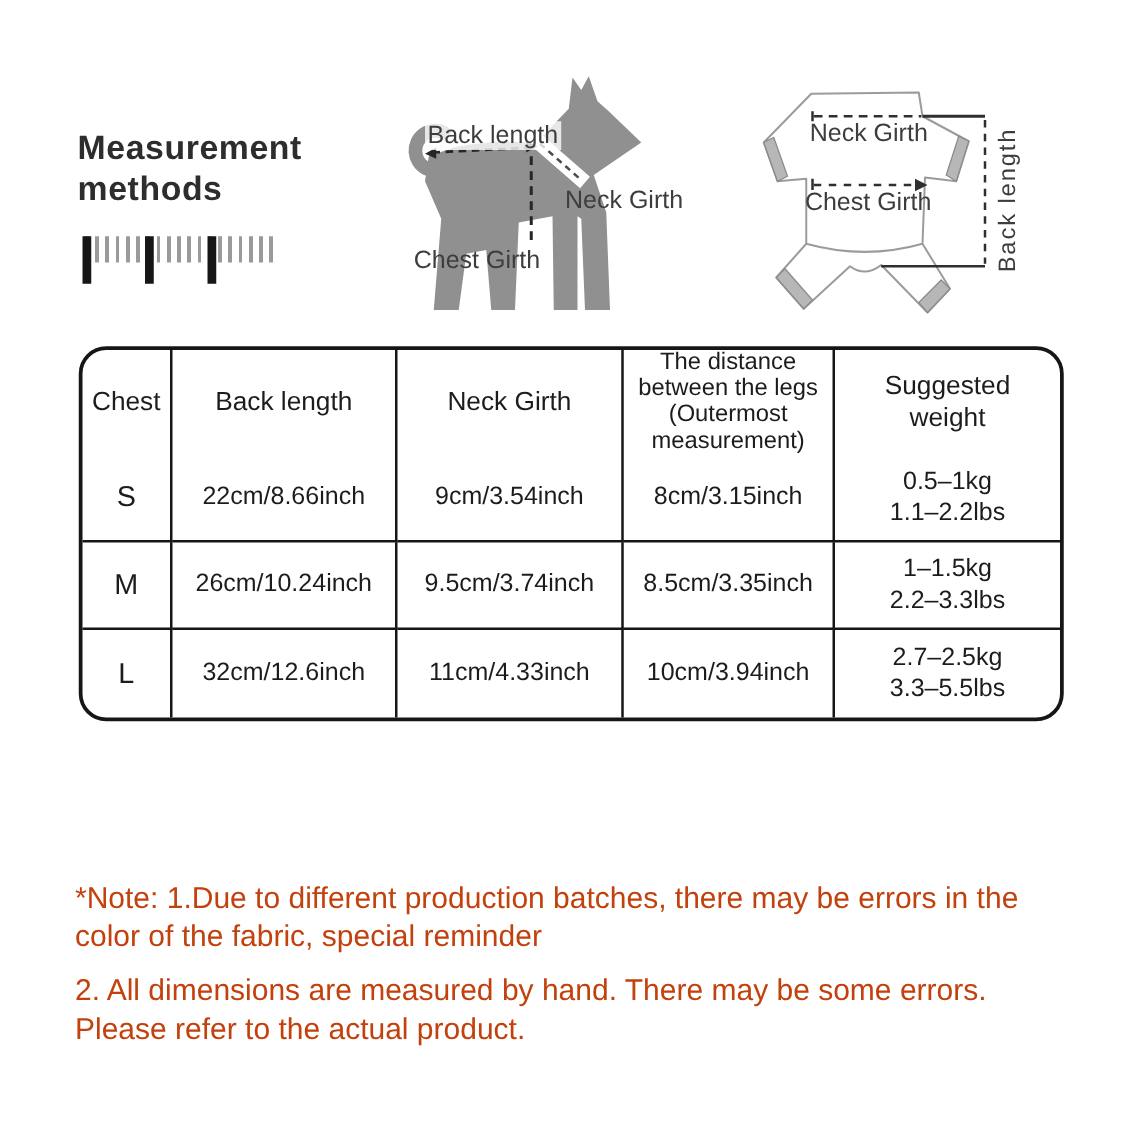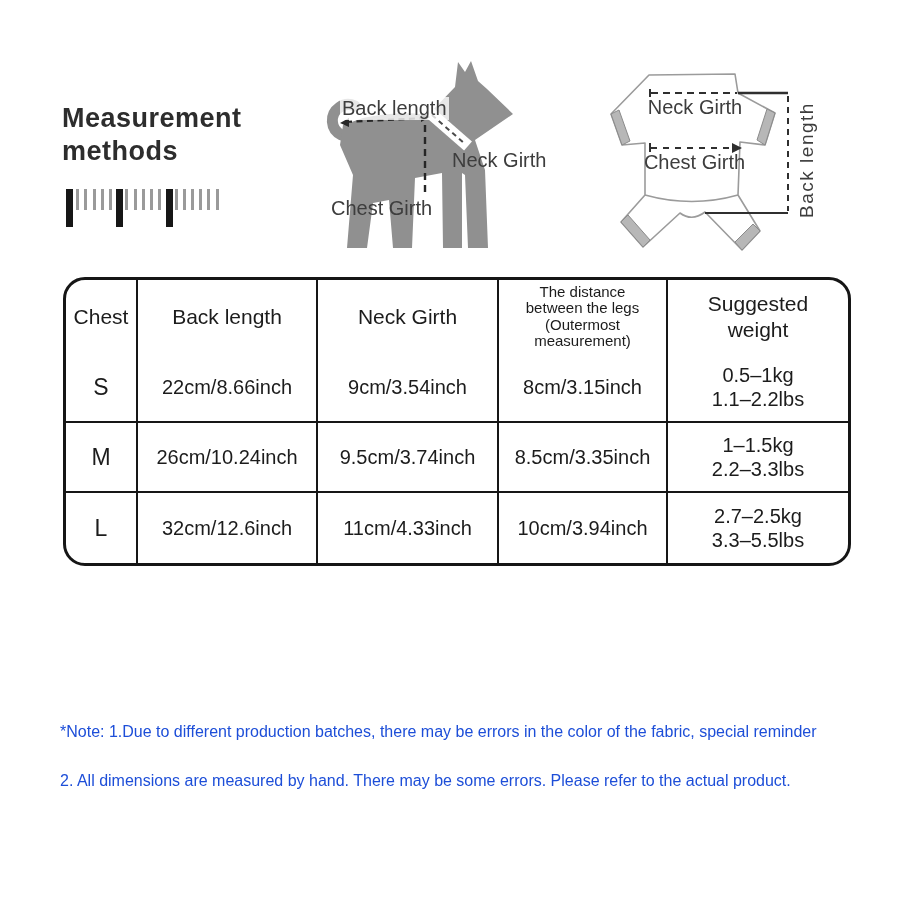--- a/index.html
+++ b/index.html
@@ -31,30 +31,30 @@
 
   
   .size-table { position:absolute; left:63px; top:277px; width:782px;
     border-collapse:separate; border-spacing:0; table-layout:fixed;
     border:3px solid #161616; border-radius:22px; background:#fff; }
   .size-table th, .size-table td { border-right:2.6px solid #161616; border-bottom:2.6px solid #161616;
     text-align:center; vertical-align:middle; padding:0; font-weight:400; color:#1c1c1c; }
   .size-table th:last-child, .size-table td:last-child { border-right:none;text-align:center; }
   .size-table tr:last-child th, .size-table tr:last-child td { border-bottom:none; }
   .size-table thead th { height:73px; font-size:21px; }
-  .size-table thead th.small-head { font-size:15px; line-height:1.1; }
+  .size-table thead th.small-head { font-size:19px; line-height:1.1; }
   .size-table tbody tr { height:70px; }
   .size-table tbody th { font-size:23px; }
   .size-table tbody td { font-size:20px; }
   .pre { white-space:pre-line; line-height:1.22; }
 
   
-  .notes { position:absolute; left:60px; top:722px; width:808px; font-size:16px;
-           line-height:1.28; color:#1d4ed8; }
-  .notes p + p { margin-top:29px; }
+  .notes { position:absolute; left:60px; top:704px; width:808px; font-size:24px;
+           line-height:1.28; color:#c2410c; }
+  .notes p + p { margin-top:13px; }
 </style>
 </head>
 <body>
 
 <div class="page">
 
   <div class="title pre">Measurement
 methods</div>
 
   <div class="ruler">

